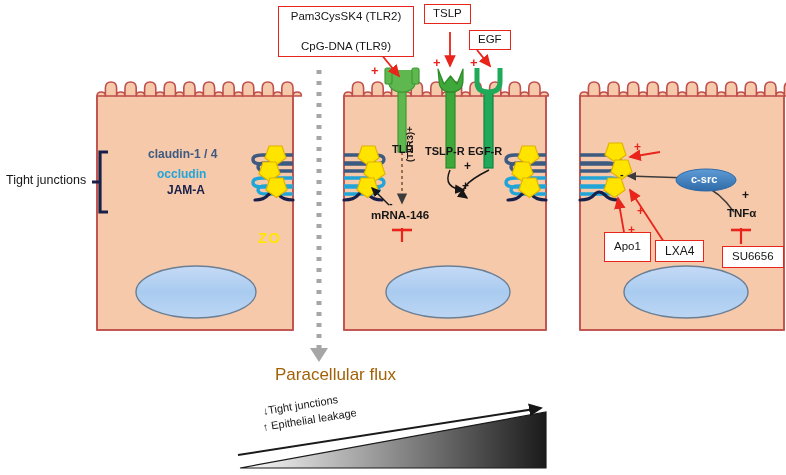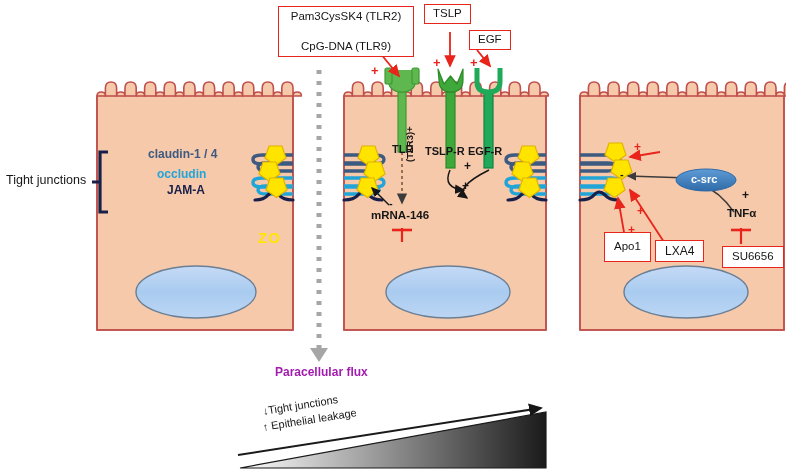--- a/index.html
+++ b/index.html
@@ -273,19 +273,19 @@
 <div class="txt" style="left:628px;top:224px;font-size:12px;font-weight:bold;color:#e8241b;">+</div>
 <div class="txt" style="left:637px;top:205px;font-size:12px;font-weight:bold;color:#e8241b;">+</div>
 <div class="txt" style="left:727px;top:208px;font-size:11.5px;font-weight:bold;color:#161616;">TNFα</div>
 <div class="txt" style="left:604px;top:232px;padding:8px 9px;border:1.8px solid #e8241b;background:#fff;
      font-size:11.5px;color:#161616;">Apo1</div>
 <div class="txt" style="left:655px;top:240px;padding:4px 9px;border:1.8px solid #e8241b;background:#fff;
      font-size:12px;color:#161616;">LXA4</div>
 <div class="txt" style="left:722px;top:246px;padding:4px 9px;border:1.8px solid #e8241b;background:#fff;
      font-size:11.5px;color:#161616;">SU6656</div>
 
-<div class="txt" style="left:275px;top:366px;font-size:12px;font-weight:bold;color:#a21caf;">Paracellular flux</div>
+<div class="txt" style="left:275px;top:366px;font-size:17px;font-weight:normal;color:#a16207;">Paracellular flux</div>
 <div class="txt" style="left:262px;top:406px;font-size:11px;color:#161616;
      transform:rotate(-9deg);transform-origin:left top;">↓Tight junctions</div>
 <div class="txt" style="left:262px;top:422px;font-size:11px;color:#161616;
      transform:rotate(-9deg);transform-origin:left top;">↑ Epithelial leakage</div>
 
 </div>
 
 </body></html>

